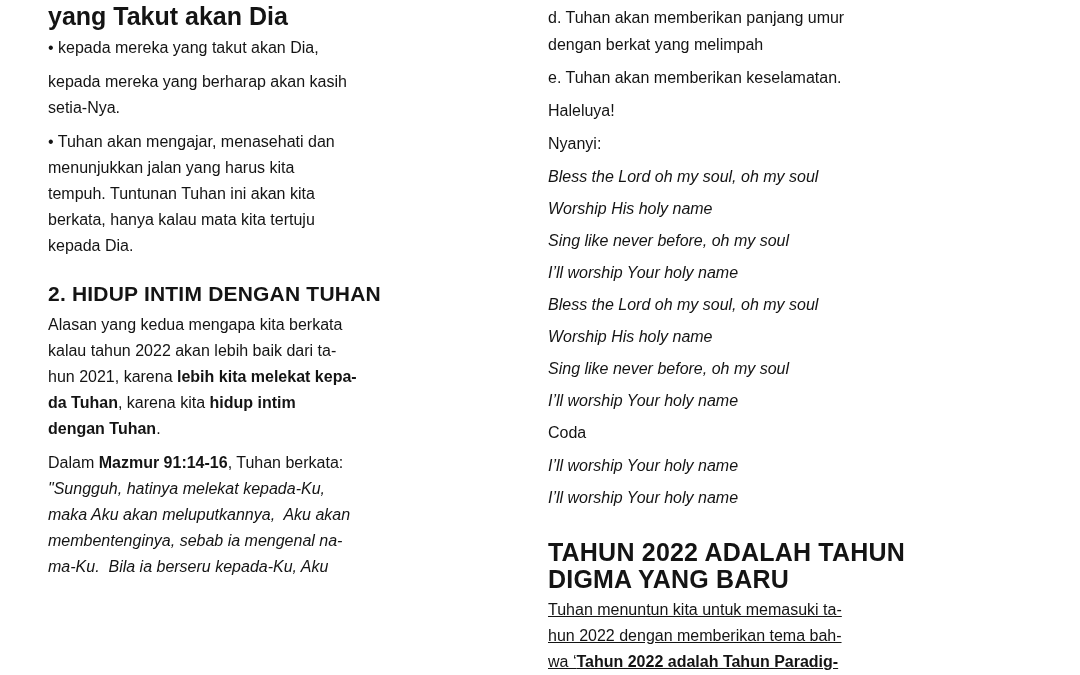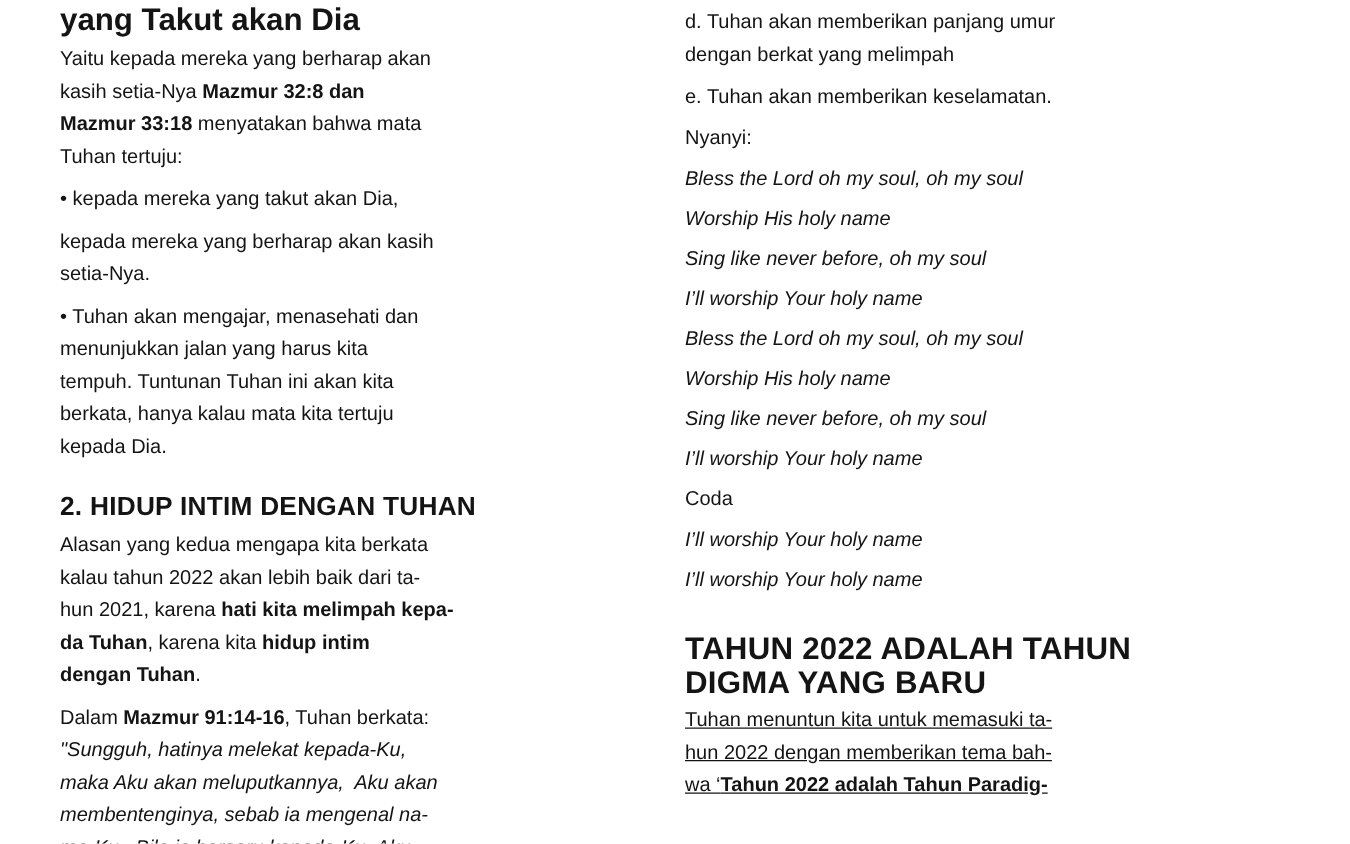--- a/index.html
+++ b/index.html
@@ -67,65 +67,62 @@
   .col-right .closing { line-height: 26px; text-decoration: underline; }
 </style>
 </head>
 <body>
 
 <div class="page">
   <div class="col col-left">
       <p class="block heading">
         <span class="line"><span class="b ">yang Takut akan Dia</span></span>
       </p>
-      <p class="block para">
-        <span class="line"><span class="">Yaitu kepada mereka yang berharap akan</span></span>
-        <span class="line"><span class="">kasih setia-Nya </span><span class="b ">Mazmur 32:8 dan</span></span>
-        <span class="line"><span class="b ">Mazmur 33:18</span><span class=""> menyatakan bahwa mata</span></span>
-        <span class="line"><span class="">Tuhan tertuju:</span></span>
-      </p>
       <p class="block bullet">
         <span class="line"><span class="">• kepada mereka yang takut akan Dia,</span></span>
       </p>
       <p class="block para">
         <span class="line"><span class="">kepada mereka yang berharap akan kasih</span></span>
         <span class="line"><span class="">setia-Nya.</span></span>
       </p>
       <p class="block bullet">
         <span class="line"><span class="">• Tuhan akan mengajar, menasehati dan</span></span>
         <span class="line"><span class="">menunjukkan jalan yang harus kita</span></span>
         <span class="line"><span class="">tempuh. Tuntunan Tuhan ini akan kita</span></span>
         <span class="line"><span class="">berkata, hanya kalau mata kita tertuju</span></span>
         <span class="line"><span class="">kepada Dia.</span></span>
       </p>
       <p class="block section-heading">
         <span class="line"><span class="b ">2. HIDUP INTIM DENGAN TUHAN</span></span>
       </p>
       <p class="block para">
         <span class="line"><span class="">Alasan yang kedua mengapa kita berkata</span></span>
         <span class="line"><span class="">kalau tahun 2022 akan lebih baik dari ta-</span></span>
-        <span class="line"><span class="">hun 2021, karena </span><span class="b ">hati kita melimpah kepa-</span></span>
+        <span class="line"><span class="">hun 2021, karena </span><span class="b ">lebih kita melekat kepa-</span></span>
         <span class="line"><span class="b ">da Tuhan</span><span class="">, karena kita </span><span class="b ">hidup intim</span></span>
         <span class="line"><span class="b ">dengan Tuhan</span><span class="">.</span></span>
       </p>
       <p class="block para">
         <span class="line"><span class="">Dalam </span><span class="b ">Mazmur 91:14-16</span><span class="">, Tuhan berkata:</span></span>
         <span class="line"><span class="i">"Sungguh, hatinya melekat kepada-Ku,</span></span>
         <span class="line"><span class="i">maka Aku akan meluputkannya,  Aku akan</span></span>
         <span class="line"><span class="i">membentenginya, sebab ia mengenal na-</span></span>
         <span class="line"><span class="i">ma-Ku.  Bila ia berseru kepada-Ku, Aku</span></span>
       </p>
     </div>
   <div class="col col-right">
       <p class="block para">
         <span class="line"><span class="">d. Tuhan akan memberikan panjang umur</span></span>
         <span class="line"><span class="">dengan berkat yang melimpah</span></span>
       </p>
       <p class="block para">
         <span class="line"><span class="">e. Tuhan akan memberikan keselamatan.</span></span>
+      </p>
+      <p class="block para">
+        <span class="line"><span class="">Haleluya!</span></span>
       </p>
       <p class="block para">
         <span class="line"><span class="">Nyanyi:</span></span>
       </p>
       <p class="block lyric">
         <span class="line"><span class="i">Bless the Lord oh my soul, oh my soul</span></span>
       </p>
       <p class="block lyric">
         <span class="line"><span class="i">Worship His holy name</span></span>
       </p>

